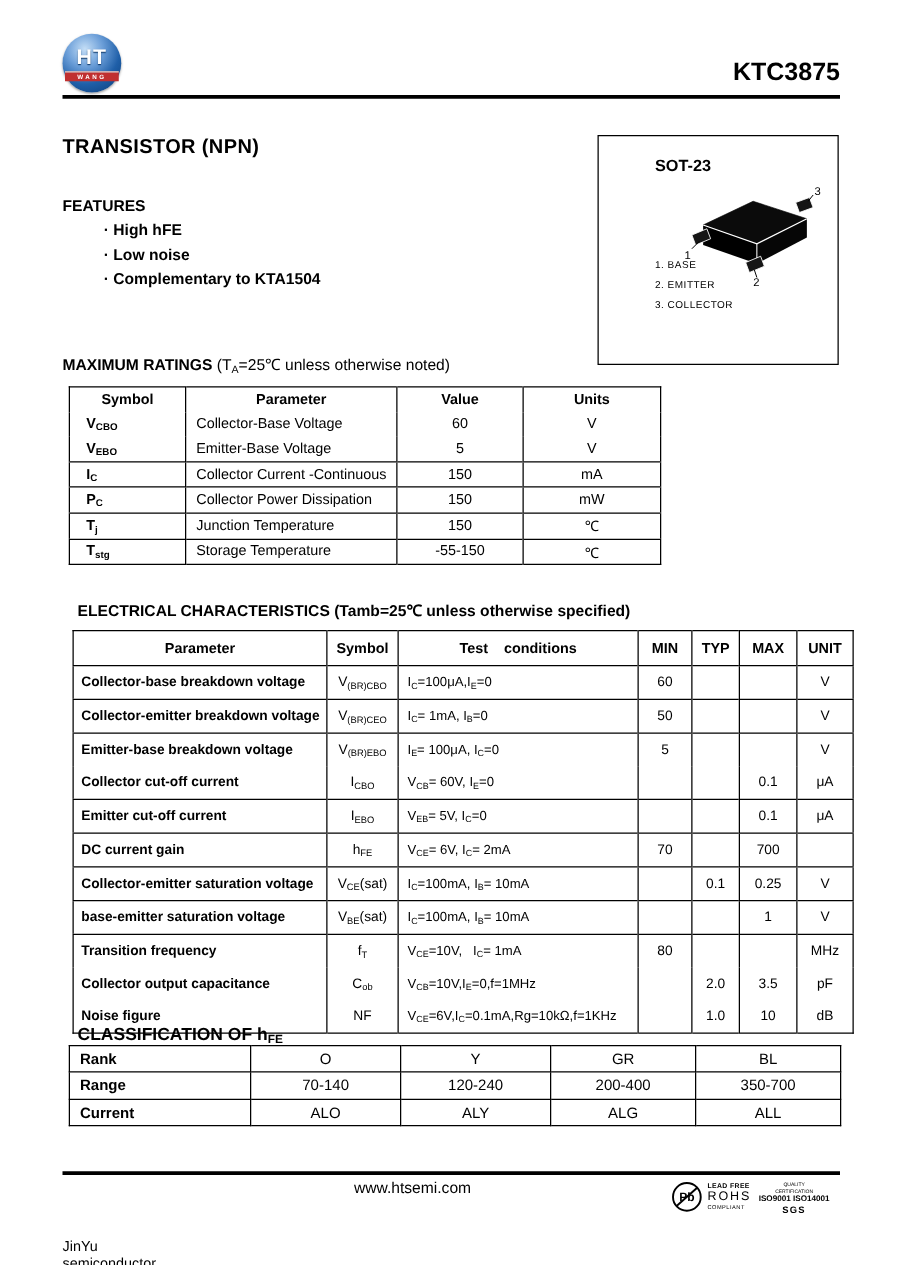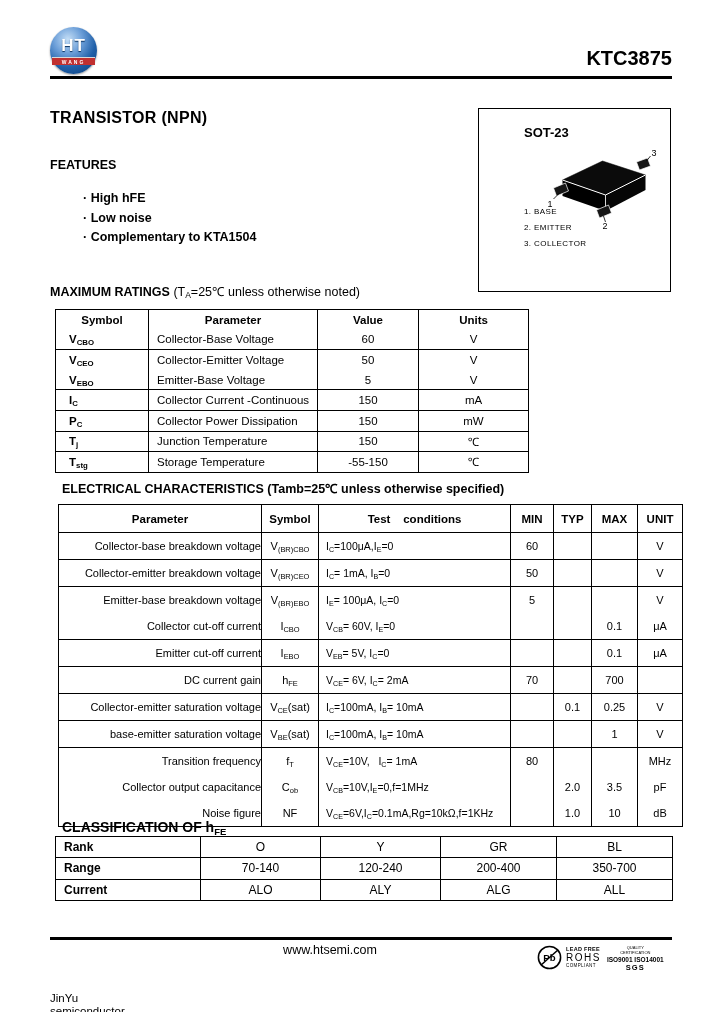--- a/index.html
+++ b/index.html
@@ -22,21 +22,21 @@
   .title { position:absolute; left:50px; top:109px; margin:0; font-size:16px; font-weight:bold; letter-spacing:0.3px; }
 
   
   .pkg-box { position:absolute; left:478px; top:108px; width:191px; height:182px; border:1px solid #000; }
   .pkg-name { position:absolute; left:45px; top:16px; font-size:13px; font-weight:bold; }
   .pkg-svg { position:absolute; left:66px; top:38px; width:118px; height:82px; }
   .pkg-pins { position:absolute; left:45px; top:95px; font-size:8px; letter-spacing:0.4px; line-height:16px; }
 
   
   .features-h { position:absolute; left:50px; top:158px; font-size:12.5px; font-weight:bold; }
-  .features-list { position:absolute; left:83px; top:189px; font-size:12.5px; font-weight:bold; line-height:19.5px; }
+  .features-list { position:absolute; left:83px; top:175px; font-size:12.5px; font-weight:bold; line-height:19.5px; }
 
   
   .mrh { position:absolute; left:50px; top:283px; font-size:12.5px; }
   .mrh .b { font-weight:bold; }
   table { border-collapse:collapse; table-layout:fixed; }
   .mr-table { position:absolute; left:55px; top:309px; width:473px; border:1.5px solid #000; }
   .mr-table td { border-left:1px solid #000; height:19.6px; font-size:11.5px; padding:0; vertical-align:middle; }
   .mr-table td:first-child { border-left:none; }
   .mr-table tr.div td { border-top:1px solid #000; }
   .mr-table tr.hdr td { font-weight:bold; text-align:center; }
@@ -44,21 +44,21 @@
   .mr-table .par { padding-left:8px;margin-left:36px; }
   .ctr { text-align:center; }
 
   
   .elh { position:absolute; left:62px; top:480px; font-size:12.5px; font-weight:bold; }
   .el-table { position:absolute; left:58px; top:504px; width:624px; border:1.5px solid #000; }
   .el-table td { border-left:1px solid #000; height:26px; font-size:11px; padding:0; vertical-align:middle; }
   .el-table td:first-child { border-left:none; }
   .el-table tr.div td { border-top:1px solid #000; }
   .el-table tr.hdr td { font-weight:bold; text-align:center; height:27px; white-space:pre; font-size:11.5px; }
-  .el-table .par { font-weight:normal; padding-left:6px;text-align:right; }
+  .el-table .par { font-weight:bold; padding-left:6px; }
   .el-table .sym { text-align:center; }
   .el-table .cond { padding-left:7px; white-space:pre; font-size:10.5px; }
 
   
   .clh { position:absolute; left:62px; top:819px; font-size:14px; font-weight:bold; }
   .cl-table { position:absolute; left:55px; top:836px; width:617px; border:1.5px solid #000; }
   .cl-table td { border:1px solid #000; height:20.3px; font-size:12px; padding:0; vertical-align:middle; }
   .cl-table .lbl { font-weight:bold; padding-left:8px; }
 
   
@@ -137,26 +137,20 @@
       <td>Parameter</td>
       <td>Value</td>
       <td>Units</td>
     </tr>
     <tr>
           <td class="sym">V<sub>CBO</sub></td>
           <td class="par">Collector-Base Voltage</td>
           <td class="ctr">60</td>
           <td class="ctr">V</td>
         </tr>
-    <tr class="div">
-          <td class="sym">V<sub>CEO</sub></td>
-          <td class="par">Collector-Emitter Voltage</td>
-          <td class="ctr">50</td>
-          <td class="ctr">V</td>
-        </tr>
     <tr>
           <td class="sym">V<sub>EBO</sub></td>
           <td class="par">Emitter-Base Voltage</td>
           <td class="ctr">5</td>
           <td class="ctr">V</td>
         </tr>
     <tr class="div">
           <td class="sym">I<sub>C</sub></td>
           <td class="par">Collector Current -Continuous</td>
           <td class="ctr">150</td>

